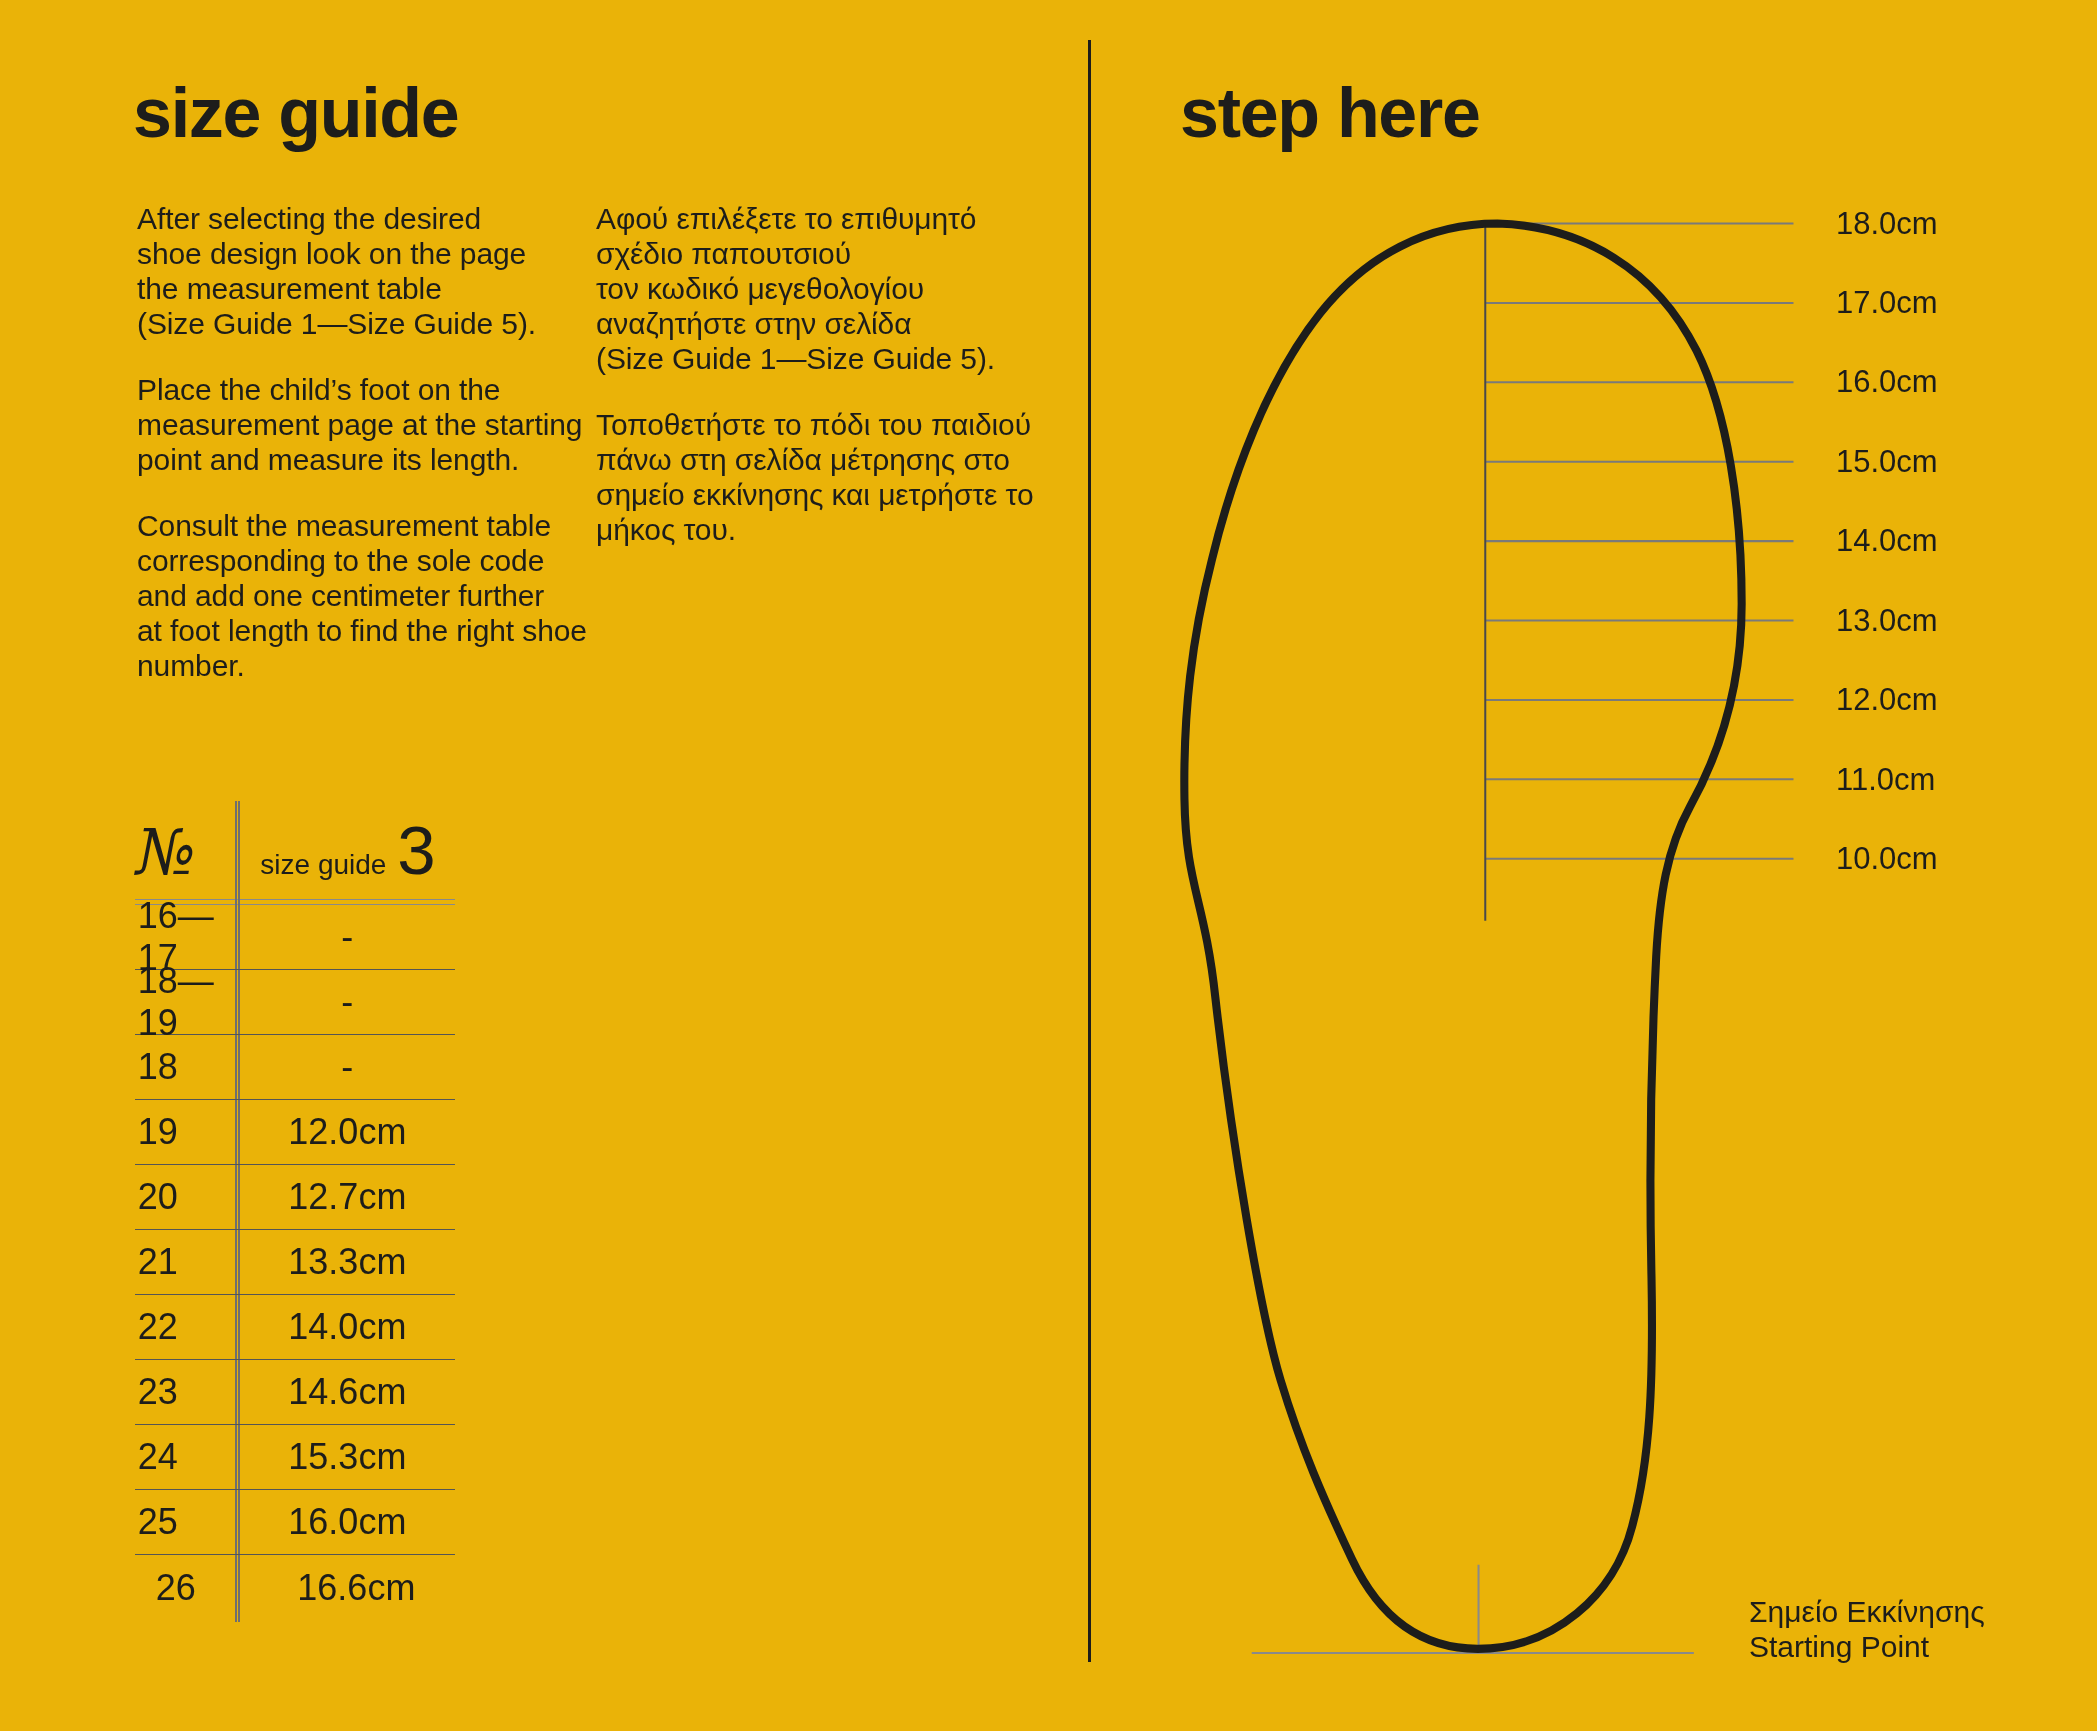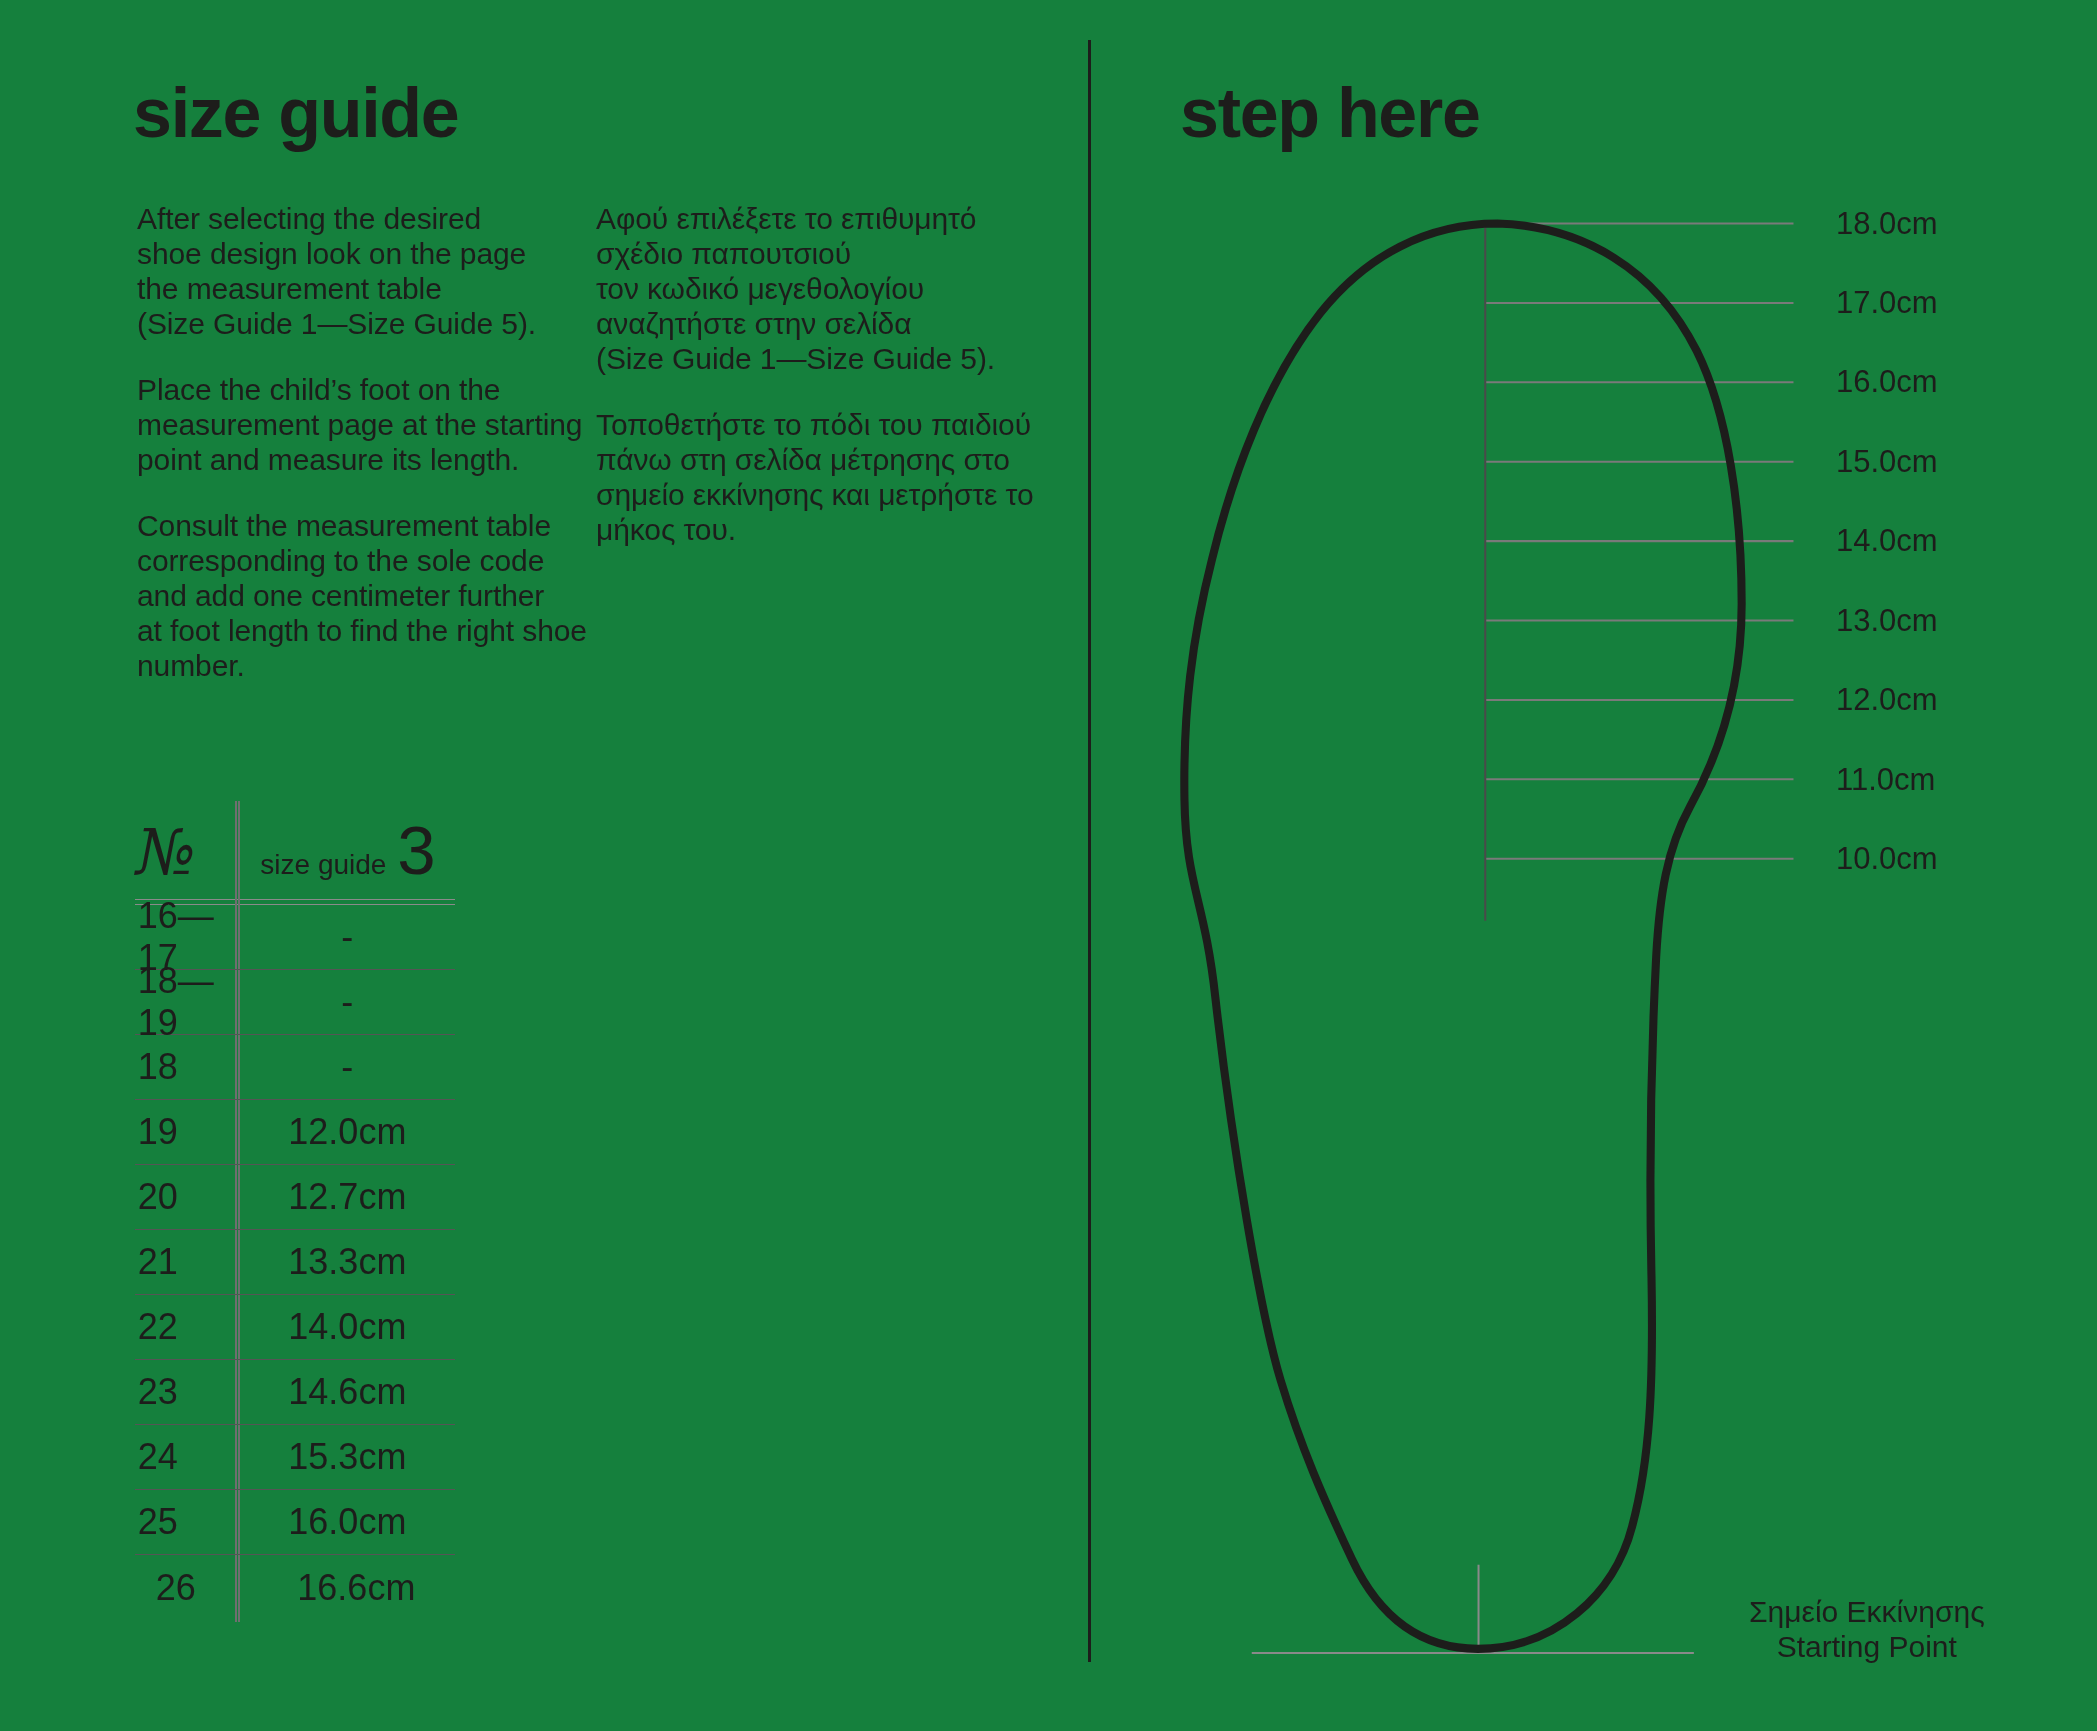--- a/index.html
+++ b/index.html
@@ -1,20 +1,20 @@
 <!DOCTYPE html>
 <html style="font-size:10.8px"><head>
 <meta charset="utf-8">
 <style>
   html,body{margin:0;padding:0;background:#ffffff;}
   .page{
     position:relative;
     width:2097px;
     height:1731px;
-    background:#15803d;
+    background:#eab308;
     font-family:"Liberation Sans","DejaVu Sans",sans-serif;
     color:#1d1d1b;
     overflow:hidden;
   }
   .title{
     position:absolute;
     top:78px;
     font-size:70px;
     font-weight:bold;
     letter-spacing:-1.3px;
@@ -117,21 +117,20 @@
     line-height:38px;
     font-size:31px;
     white-space:nowrap;
   }
   .starting-point{
     position:absolute;
     left:1749px;
     top:1594px;
     font-size:30px;
     line-height:35px;
-    text-align:center;
   }
 </style>
 </head>
 <body>
 
 <div class="page">
 
   <div class="title" id="size-guide-title">size guide</div>
 
   <div class="col" id="col-en">

